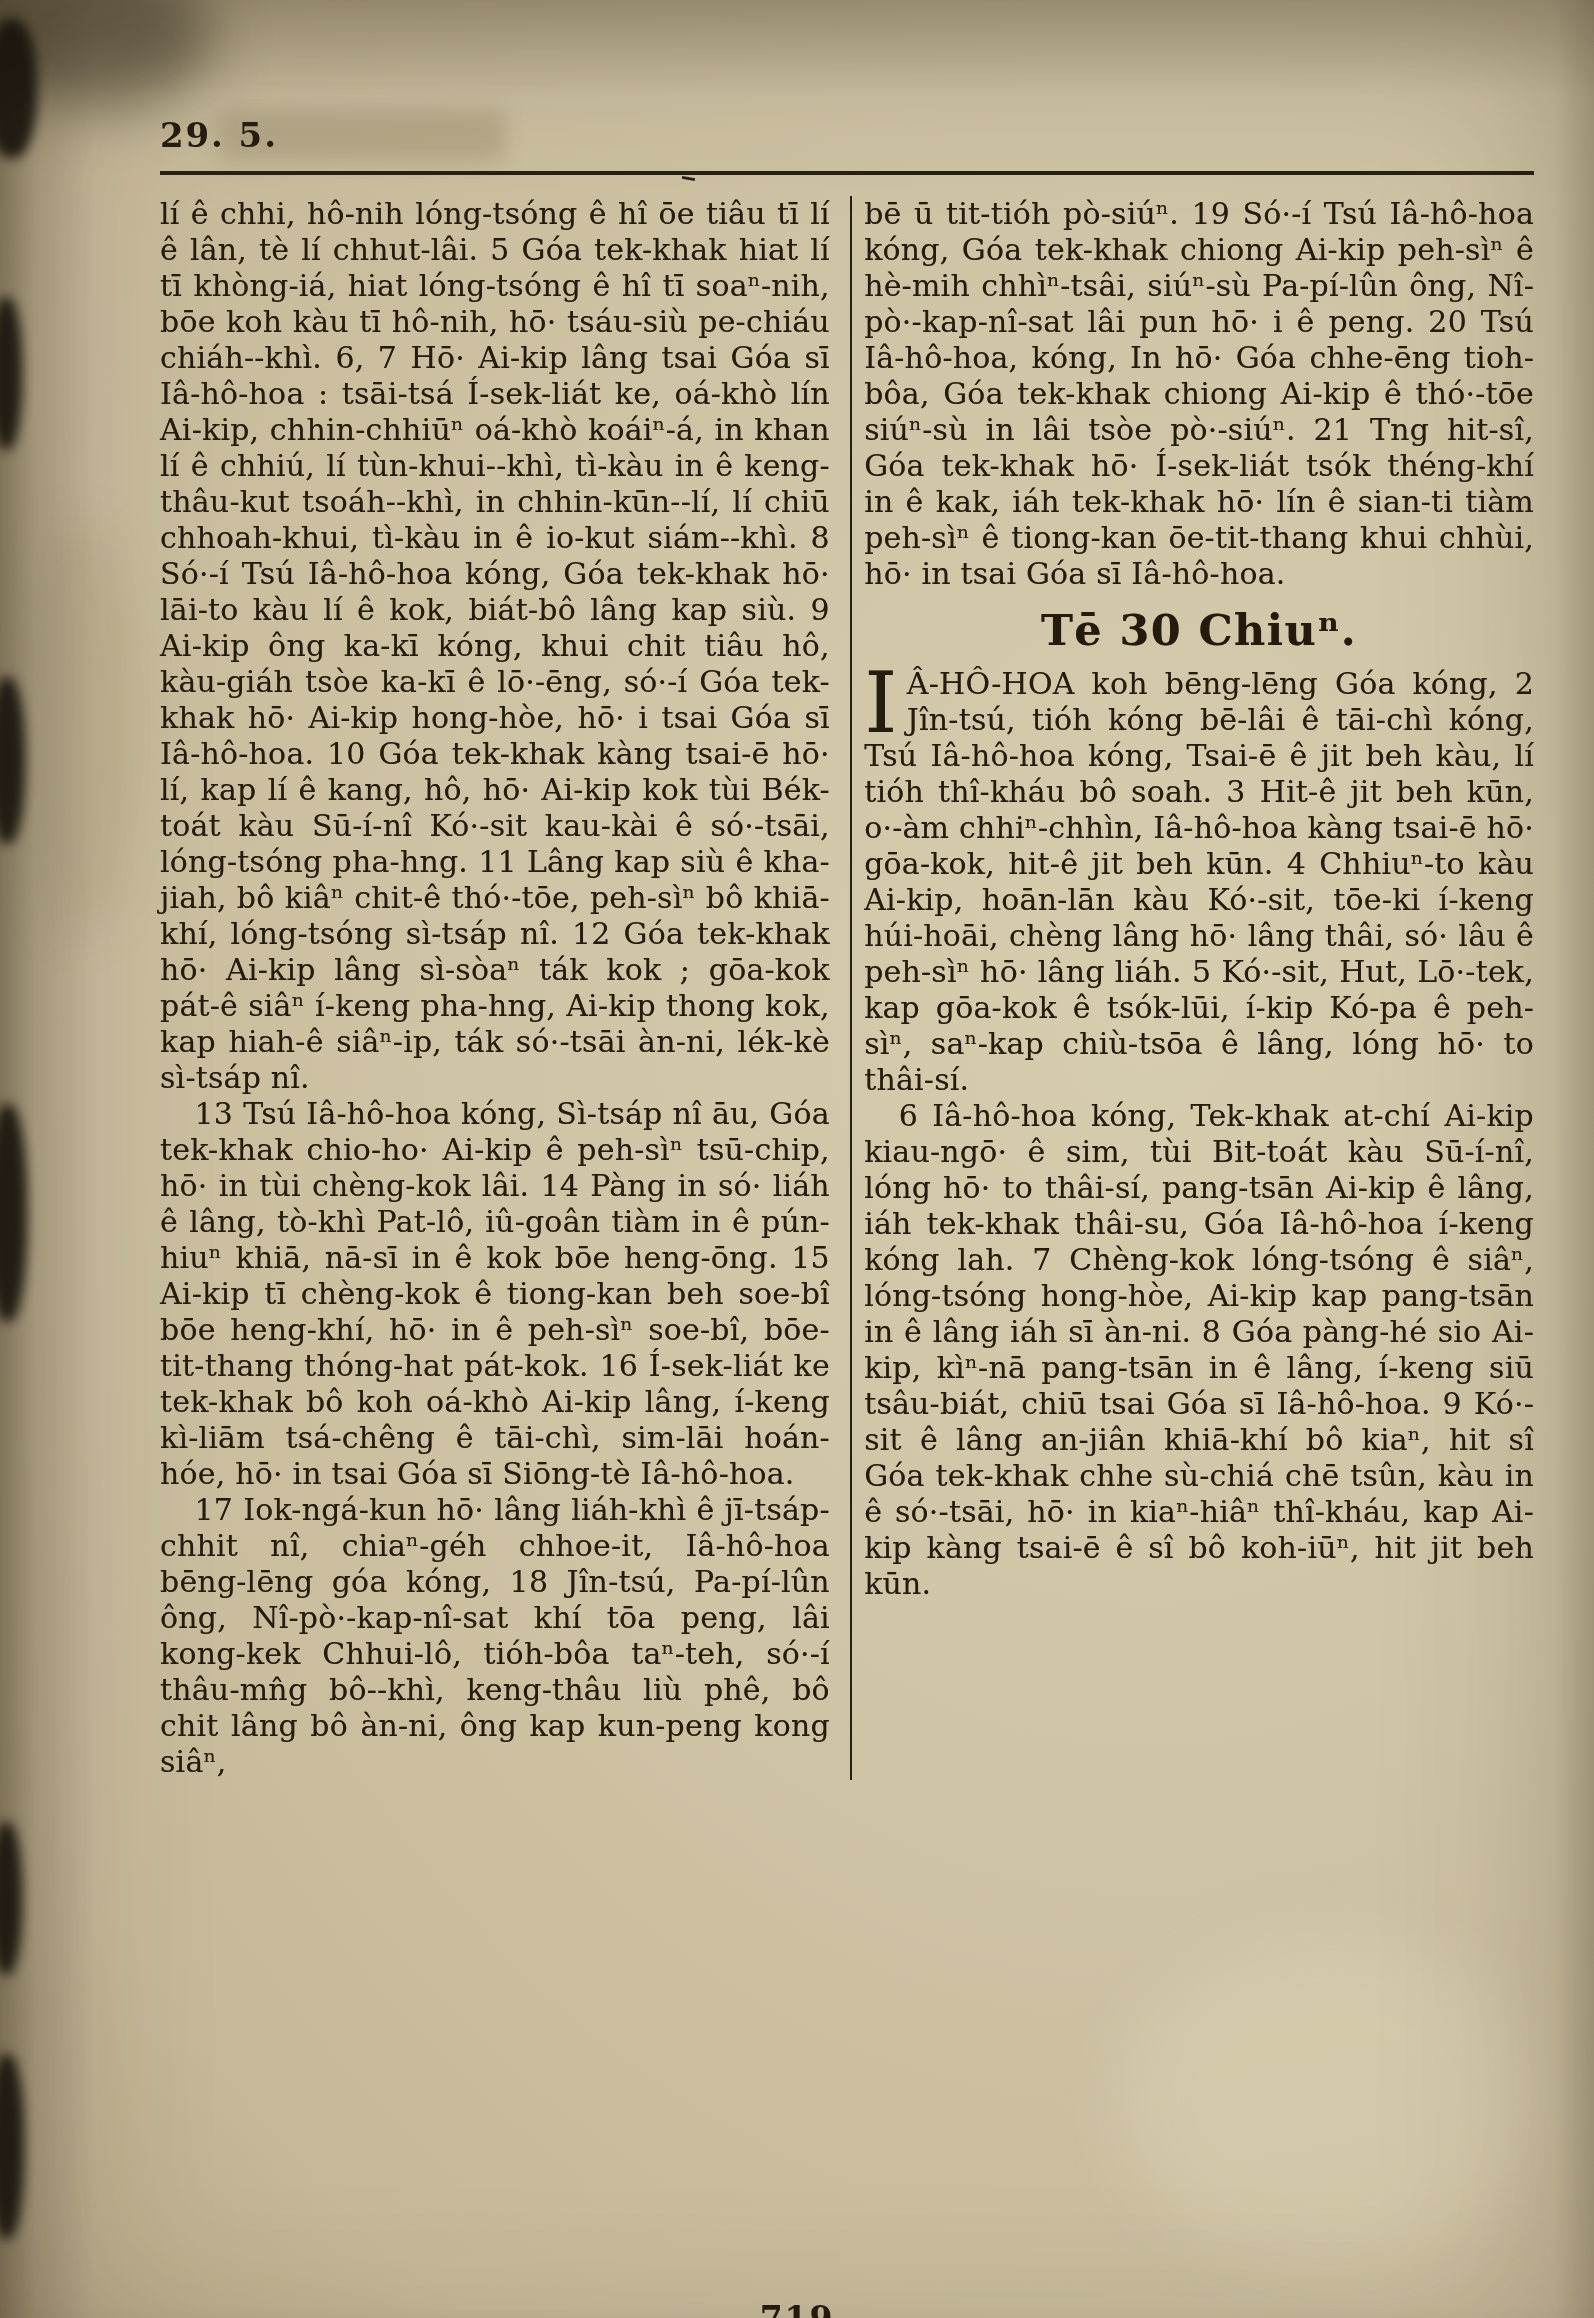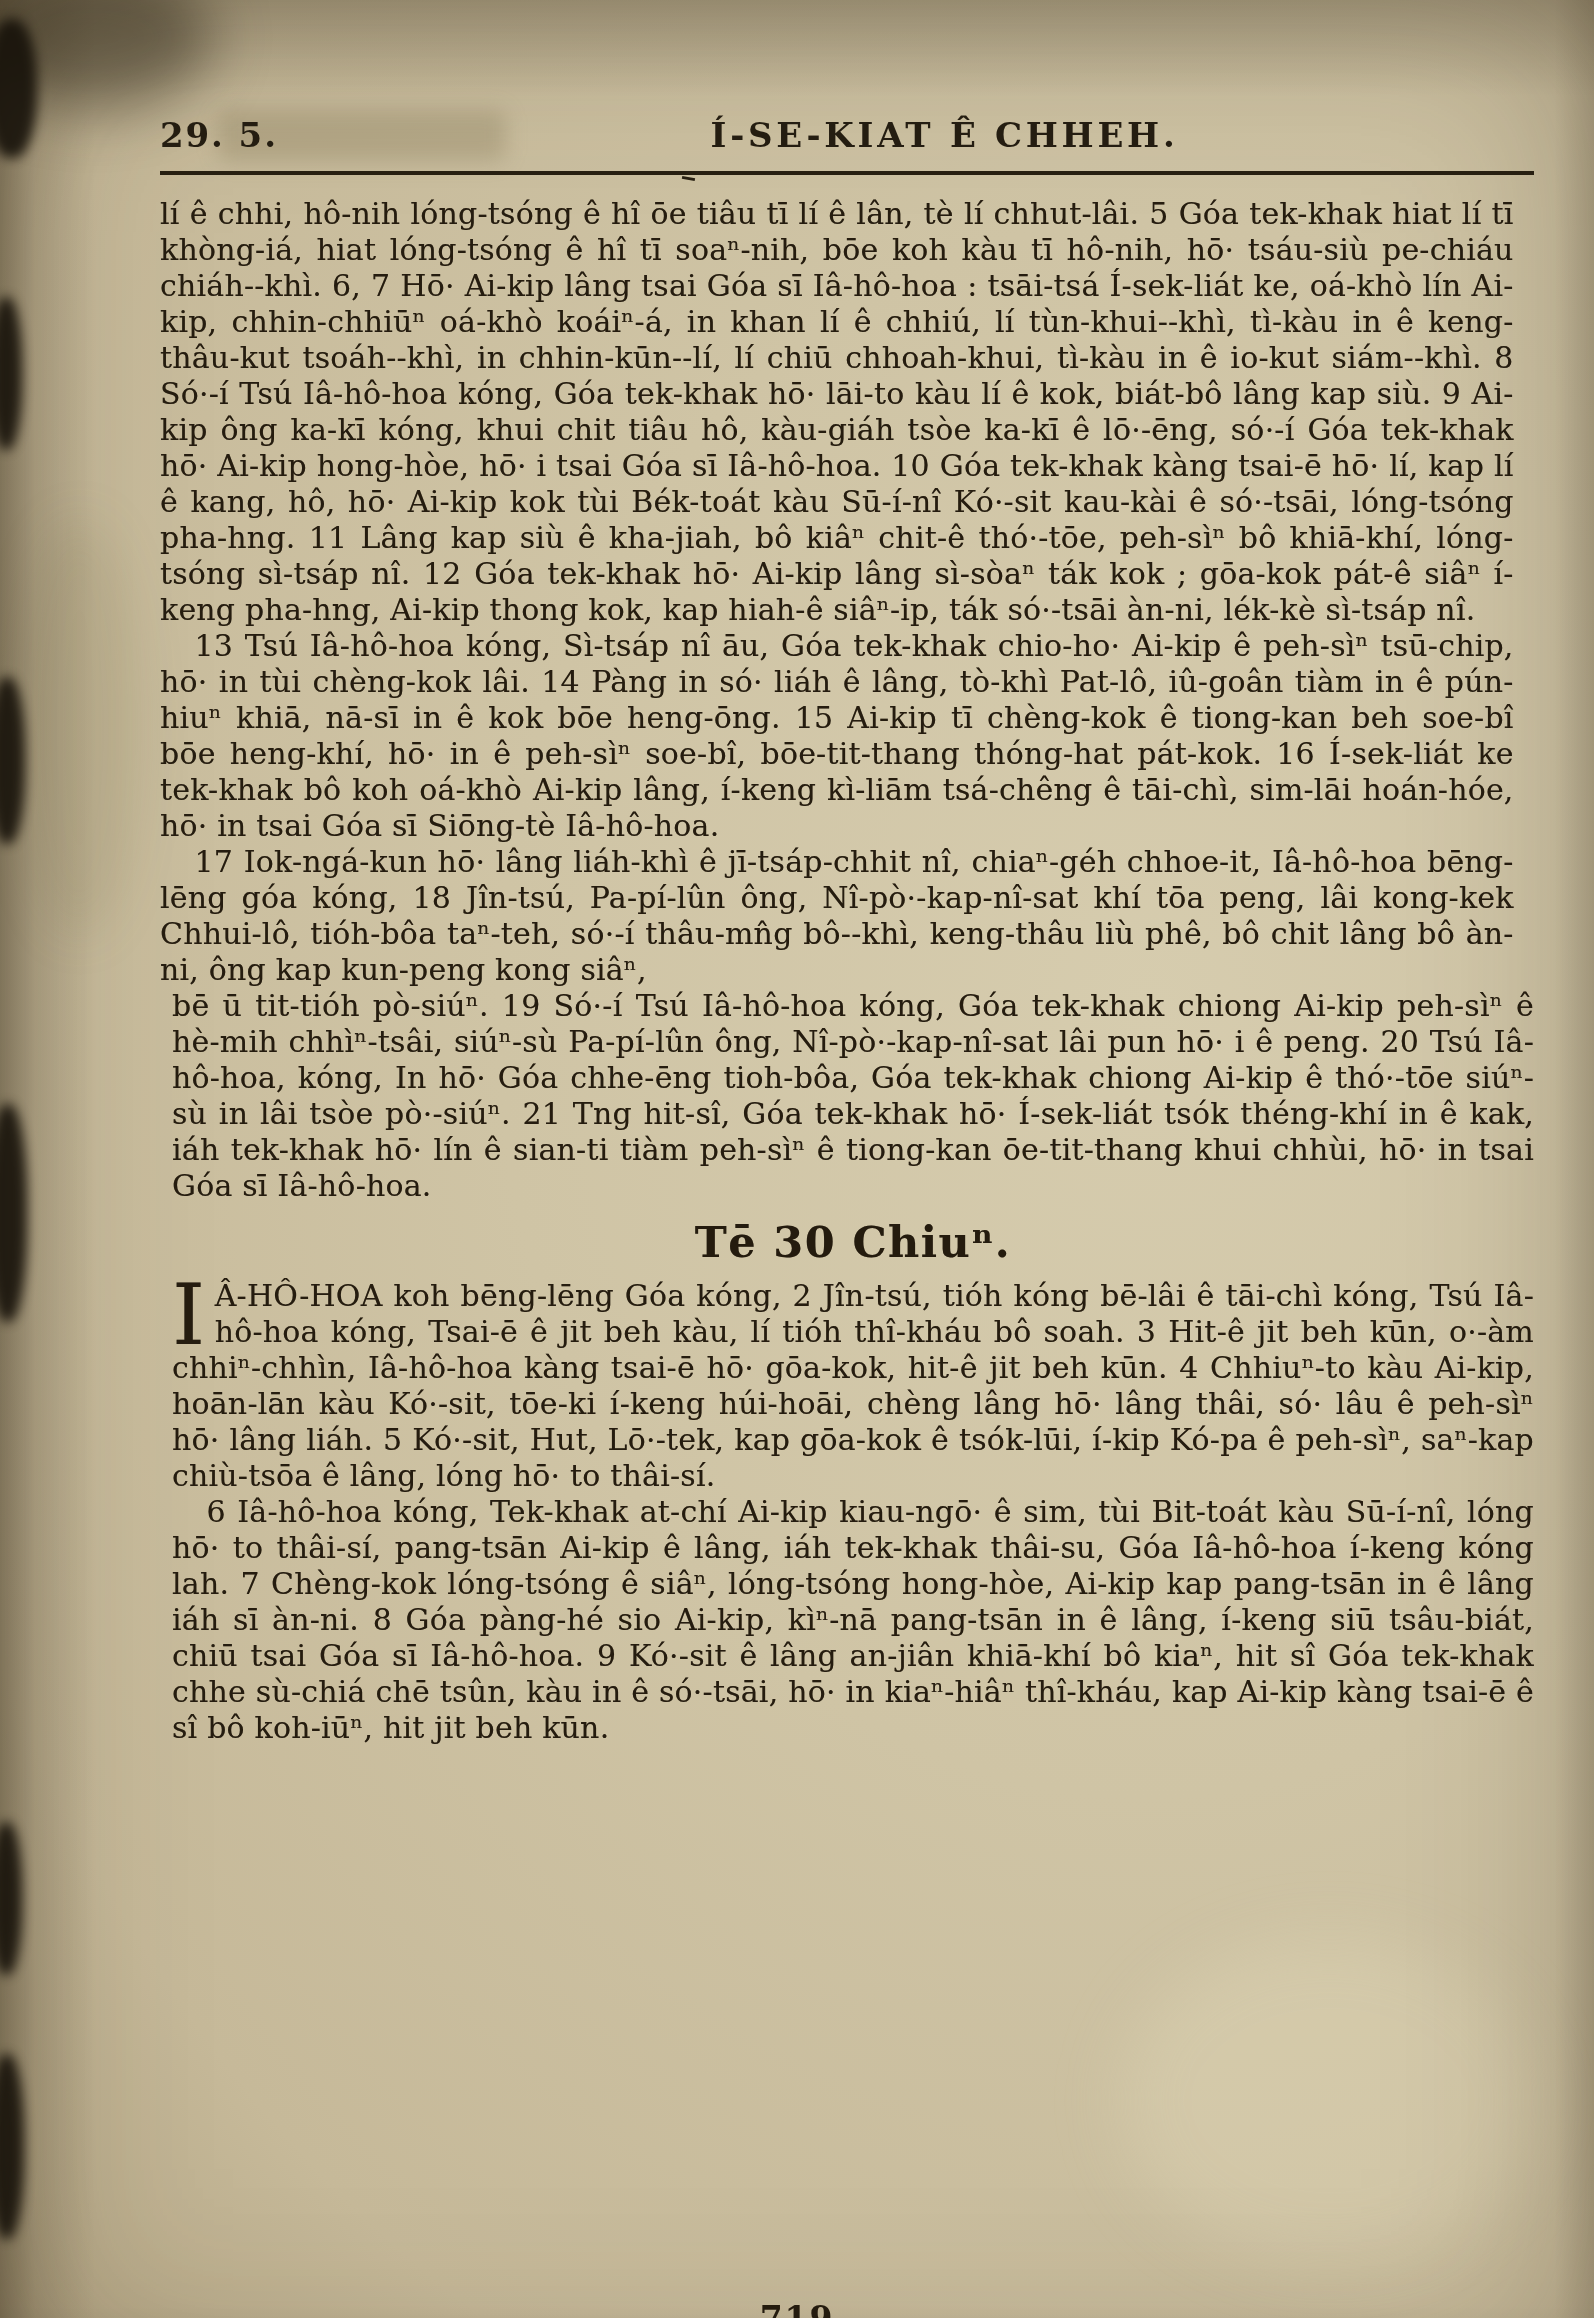--- a/index.html
+++ b/index.html
@@ -47,21 +47,21 @@
 
   .header { display: flex; align-items: baseline; font-weight: bold; font-size: 34px; color: #241d11; }
   .header .ref-left  { width: 195px; letter-spacing: 1.9px; }
   .header .title     { flex: 1; text-align: center; letter-spacing: 3.7px; }
   .header .ref-right { width: 297px; text-align: right; letter-spacing: 0.9px; }
 
   .rule { margin-top: 16px; height: 3.7px; background: #271f11; position: relative; }
   .rule-tick { position: absolute; left: 38%; top: 5.6px; width: 13px; height: 2.8px;
     background: #271f11; transform: rotate(10deg); }
 
-  .columns { display: flex; margin-top: 21.3px; align-items: stretch; flex-direction: column; }
+  .columns { display: flex; margin-top: 21.3px; align-items: stretch; }
   .col { flex: 1; font-size: 30px; line-height: 36px; text-align: justify;
     color: #251c0f; letter-spacing: 0.2px; text-shadow: 0 0 0.5px rgba(43,34,20,0.45); }
   .col-left  { padding-right: 20.4px; }
   .col-right { padding-left: 12px; }
   .divider { width: 1.9px; background: #271f11; }
 
   .para { margin: 0; text-indent: 1.15em; }
   .para.noindent { text-indent: 0; }
 
   .chapter-heading { font-size: 43px; font-weight: bold; text-align: center;
@@ -84,21 +84,20 @@
   <div class="edge-mark m2"></div>
   <div class="edge-mark m3"></div>
   <div class="edge-mark m4"></div>
   <div class="edge-mark m5"></div>
   <div class="edge-mark m6"></div>
 
   <div class="content">
 
     <div class="header">
       <span class="ref-left">29. 5.</span>
-      <span class="title">Í-SE-KIAT Ê CHHEH.</span>
     </div>
 
     <div class="rule">
       <span class="rule-tick"></span>
     </div>
 
     <div class="columns">
 
       <div class="col col-left">
         <p class="para noindent">lí ê chhi, hô-nih lóng-tsóng ê hî ōe tiâu tī lí ê lân, tè lí chhut-lâi. 5 Góa tek-khak hiat lí tī khòng-iá, hiat lóng-tsóng ê hî tī soaⁿ-nih, bōe koh kàu tī hô-nih, hō· tsáu-siù pe-chiáu chiáh--khì. 6, 7 Hō· Ai-kip lâng tsai Góa sī Iâ-hô-hoa : tsāi-tsá Í-sek-liát ke, oá-khò lín Ai-kip, chhin-chhiūⁿ oá-khò koáiⁿ-á, in khan lí ê chhiú, lí tùn-khui--khì, tì-kàu in ê keng-thâu-kut tsoáh--khì, in chhin-kūn--lí, lí chiū chhoah-khui, tì-kàu in ê io-kut siám--khì. 8 Só·-í Tsú Iâ-hô-hoa kóng, Góa tek-khak hō· lāi-to kàu lí ê kok, biát-bô lâng kap siù. 9 Ai-kip ông ka-kī kóng, khui chit tiâu hô, kàu-giáh tsòe ka-kī ê lō·-ēng, só·-í Góa tek-khak hō· Ai-kip hong-hòe, hō· i tsai Góa sī Iâ-hô-hoa. 10 Góa tek-khak kàng tsai-ē hō· lí, kap lí ê kang, hô, hō· Ai-kip kok tùi Bék-toát kàu Sū-í-nî Kó·-sit kau-kài ê só·-tsāi, lóng-tsóng pha-hng. 11 Lâng kap siù ê kha-jiah, bô kiâⁿ chit-ê thó·-tōe, peh-sìⁿ bô khiā-khí, lóng-tsóng sì-tsáp nî. 12 Góa tek-khak hō· Ai-kip lâng sì-sòaⁿ ták kok ; gōa-kok pát-ê siâⁿ í-keng pha-hng, Ai-kip thong kok, kap hiah-ê siâⁿ-ip, ták só·-tsāi àn-ni, lék-kè sì-tsáp nî.</p>

